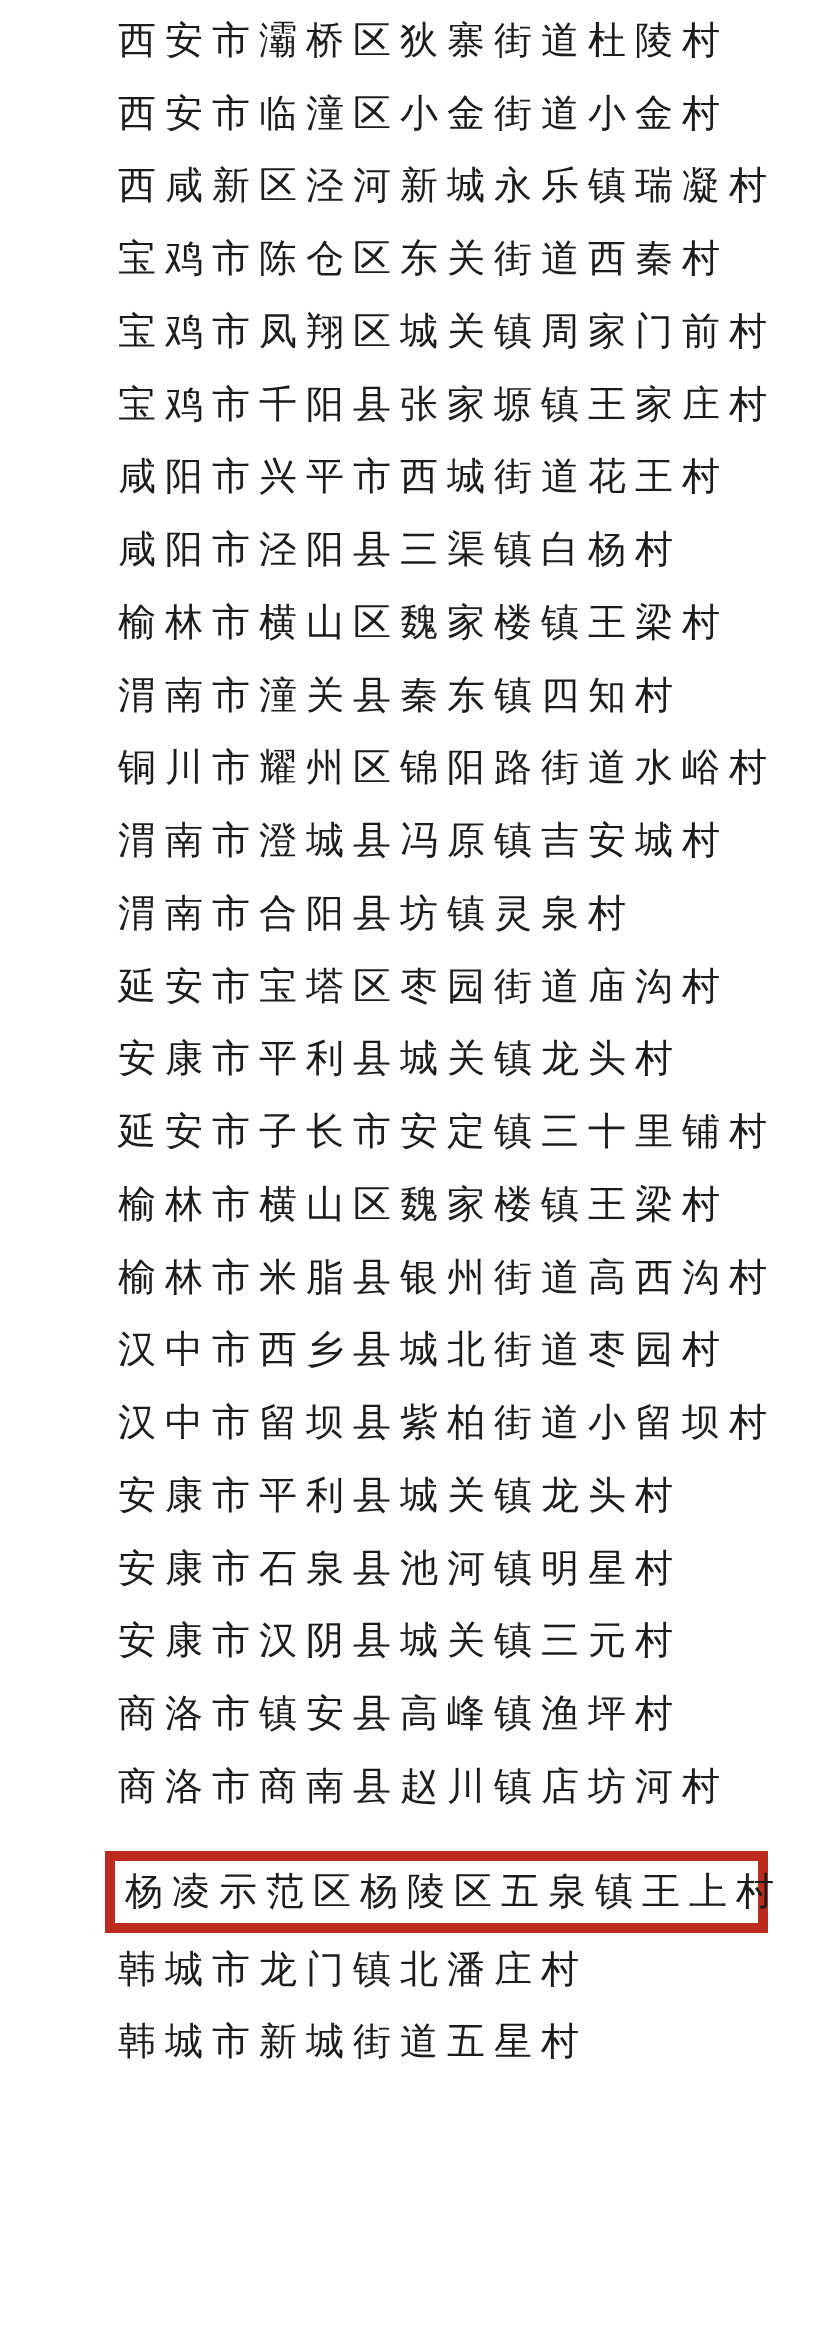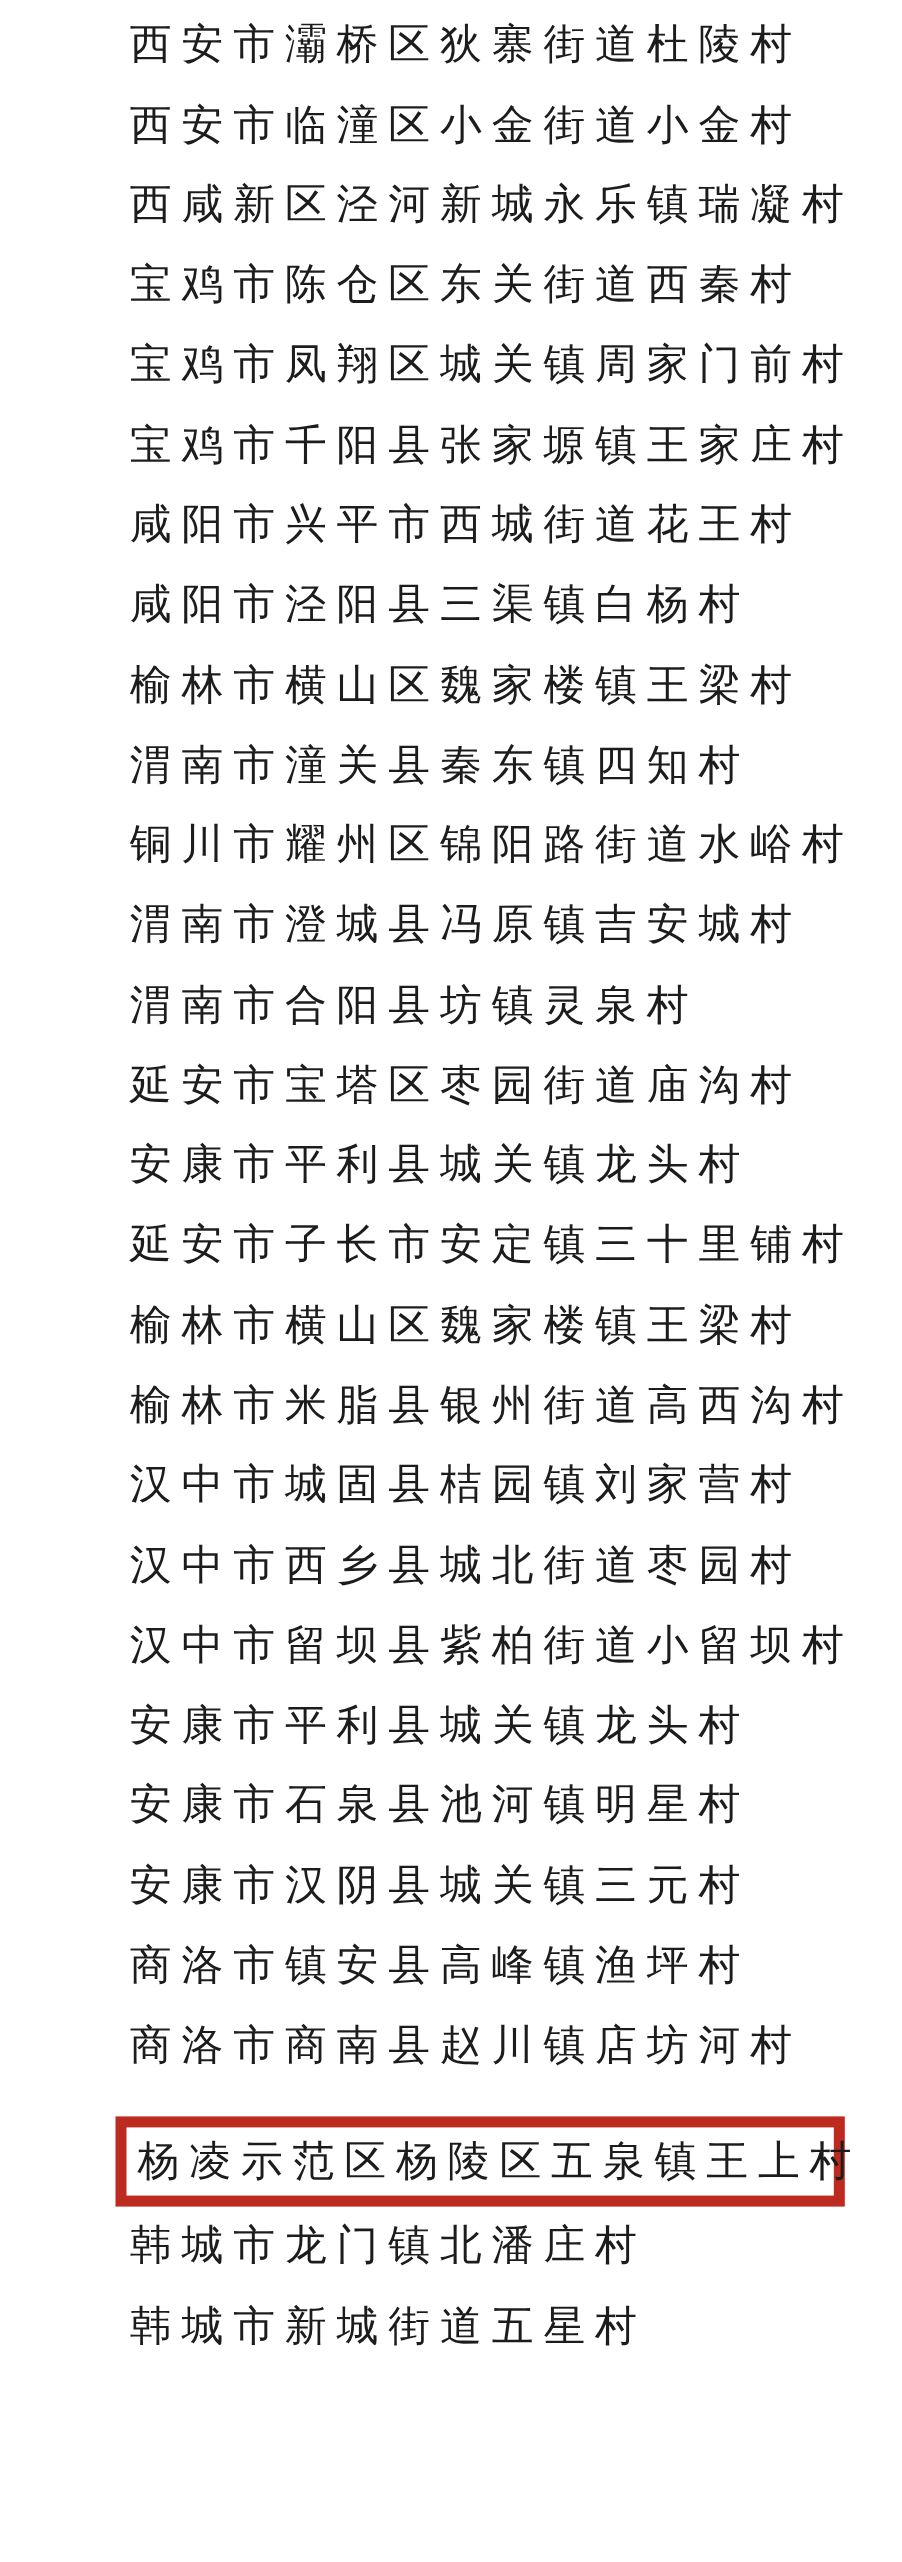--- a/index.html
+++ b/index.html
@@ -50,21 +50,20 @@
       <div class="row">榆林市横山区魏家楼镇王梁村</div>
       <div class="row">渭南市潼关县秦东镇四知村</div>
       <div class="row">铜川市耀州区锦阳路街道水峪村</div>
       <div class="row">渭南市澄城县冯原镇吉安城村</div>
       <div class="row">渭南市合阳县坊镇灵泉村</div>
       <div class="row">延安市宝塔区枣园街道庙沟村</div>
       <div class="row">安康市平利县城关镇龙头村</div>
       <div class="row">延安市子长市安定镇三十里铺村</div>
       <div class="row">榆林市横山区魏家楼镇王梁村</div>
       <div class="row">榆林市米脂县银州街道高西沟村</div>
-      <div class="row">汉中市城固县桔园镇刘家营村</div>
       <div class="row">汉中市西乡县城北街道枣园村</div>
       <div class="row">汉中市留坝县紫柏街道小留坝村</div>
       <div class="row">安康市平利县城关镇龙头村</div>
       <div class="row">安康市石泉县池河镇明星村</div>
       <div class="row">安康市汉阴县城关镇三元村</div>
       <div class="row">商洛市镇安县高峰镇渔坪村</div>
       <div class="row">商洛市商南县赵川镇店坊河村</div>
     </div>
   <div class="highlight-box" id="highlight-box">
       <div class="row">杨凌示范区杨陵区五泉镇王上村</div>

